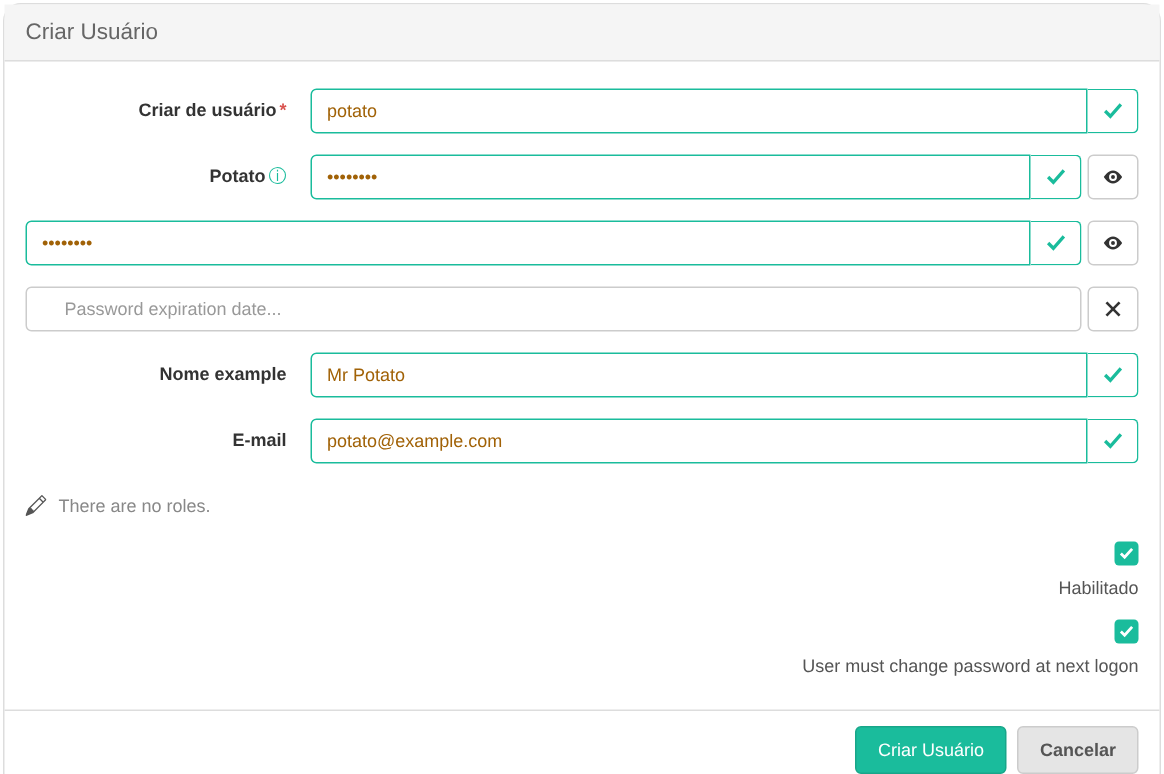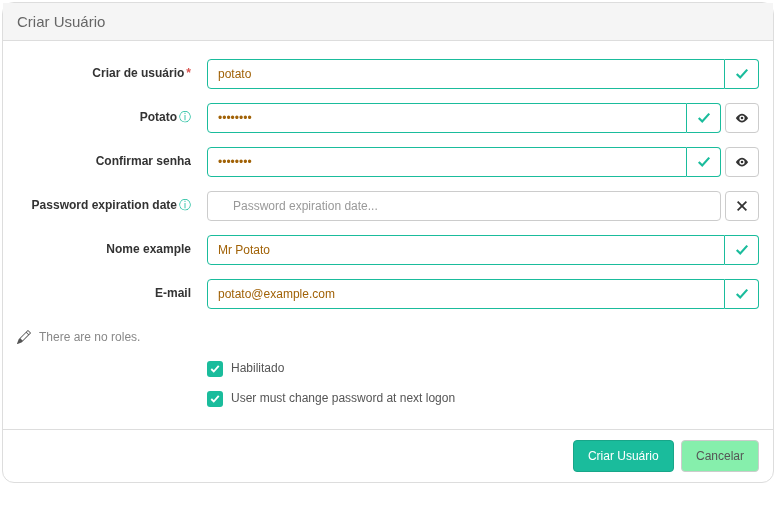--- a/index.html
+++ b/index.html
@@ -19,28 +19,28 @@
 .input-addon { width: 34px; display: flex; align-items: center; justify-content: center; border: 1px solid #1abc9c; border-left: none; border-radius: 0 4px 4px 0; }
 .input-addon.standalone { border: 1px solid #ccc; border-radius: 4px; margin-left: 4px; cursor: pointer; }
 .input-addon svg { width: 14px; height: 14px; }
 .with-addon .form-control { border-radius: 4px 0 0 4px; }
 .check-icon { stroke: #1abc9c; stroke-width: 2.5; fill: none; }
 .x-icon { stroke: #333; stroke-width: 2; fill: none; }
 .eye-icon { fill: #333; }
 .pencil-icon { fill: #555; }
 .static-text { padding-top: 7px; color: #888; display: flex; align-items: flex-start; gap: 8px; }
 .static-text .pencil { cursor: pointer; }
-.checkbox-row { margin-left: 190px; margin-bottom: 14px; display: flex; align-items: flex-start; gap: 8px; }
+.checkbox-row { margin-left: 190px; margin-bottom: 14px; display: flex; align-items: flex-end; gap: 8px; flex-direction: column; }
 .checkbox-row .cbx { width: 16px; height: 16px; background: #1abc9c; border-radius: 3px; display: flex; align-items: center; justify-content: center; cursor: pointer; }
 .checkbox-row .cbx svg { width: 10px; height: 10px; stroke: #fff; stroke-width: 3; fill: none; }
 .checkbox-row label { color: #555; cursor: pointer; }
 .panel-footer { border-top: 1px solid #ddd; padding: 10px 14px; text-align: right; }
 .btn { display: inline-block; padding: 8px 14px; border-radius: 4px; font-family: inherit; font-size: 12px; cursor: pointer; border: 1px solid transparent; }
 .btn-primary { background: #1abc9c; color: #fff; border-color: #18a689; }
-.btn-default { background: #86efac; color: #555; border-color: #ccc; margin-left: 4px; }
+.btn-default { background: #e5e5e5; color: #555; border-color: #ccc; margin-left: 4px; font-weight: bold; }
 </style>
 </head>
 <body>
 
 <div class="panel">
   <div class="panel-header">Criar Usuário</div>
   <div class="panel-body">
 
     <div class="form-row">
       <div class="form-label"><span>Criar de usuário</span><span class="req">*</span></div>
@@ -69,40 +69,38 @@
         </div>
         <span class="input-addon standalone">
             <svg viewBox="0 0 16 16" class="eye-icon">
               <path d="M8 3C4 3 1 8 1 8s3 5 7 5 7-5 7-5-3-5-7-5zm0 8a3 3 0 110-6 3 3 0 010 6zm0-4.5a1.5 1.5 0 100 3 1.5 1.5 0 000-3z"></path>
             </svg>
           </span>
       </div>
     </div>
 
     <div class="form-row">
-      <div class="form-label">Confirmar senha</div>
       <div class="form-control-wrap">
         <div class="input-group with-addon">
           <input type="password" class="form-control" value="••••••••" style="">
           <span class="input-addon">
               <svg viewBox="0 0 16 16" class="check-icon">
                 <polyline points="2,8 6,12 14,3"></polyline>
               </svg>
             </span>
         </div>
         <span class="input-addon standalone">
             <svg viewBox="0 0 16 16" class="eye-icon">
               <path d="M8 3C4 3 1 8 1 8s3 5 7 5 7-5 7-5-3-5-7-5zm0 8a3 3 0 110-6 3 3 0 010 6zm0-4.5a1.5 1.5 0 100 3 1.5 1.5 0 000-3z"></path>
             </svg>
           </span>
       </div>
     </div>
 
     <div class="form-row">
-      <div class="form-label"><span>Password expiration date</span><span class="help">ⓘ</span></div>
       <div class="form-control-wrap">
         <input class="form-control plain" placeholder="Password expiration date..." style="">
         <span class="input-addon standalone">
             <svg viewBox="0 0 16 16" class="x-icon">
               <line x1="3" y1="3" x2="13" y2="13"></line>
               <line x1="13" y1="3" x2="3" y2="13"></line>
             </svg>
           </span>
       </div>
     </div>

